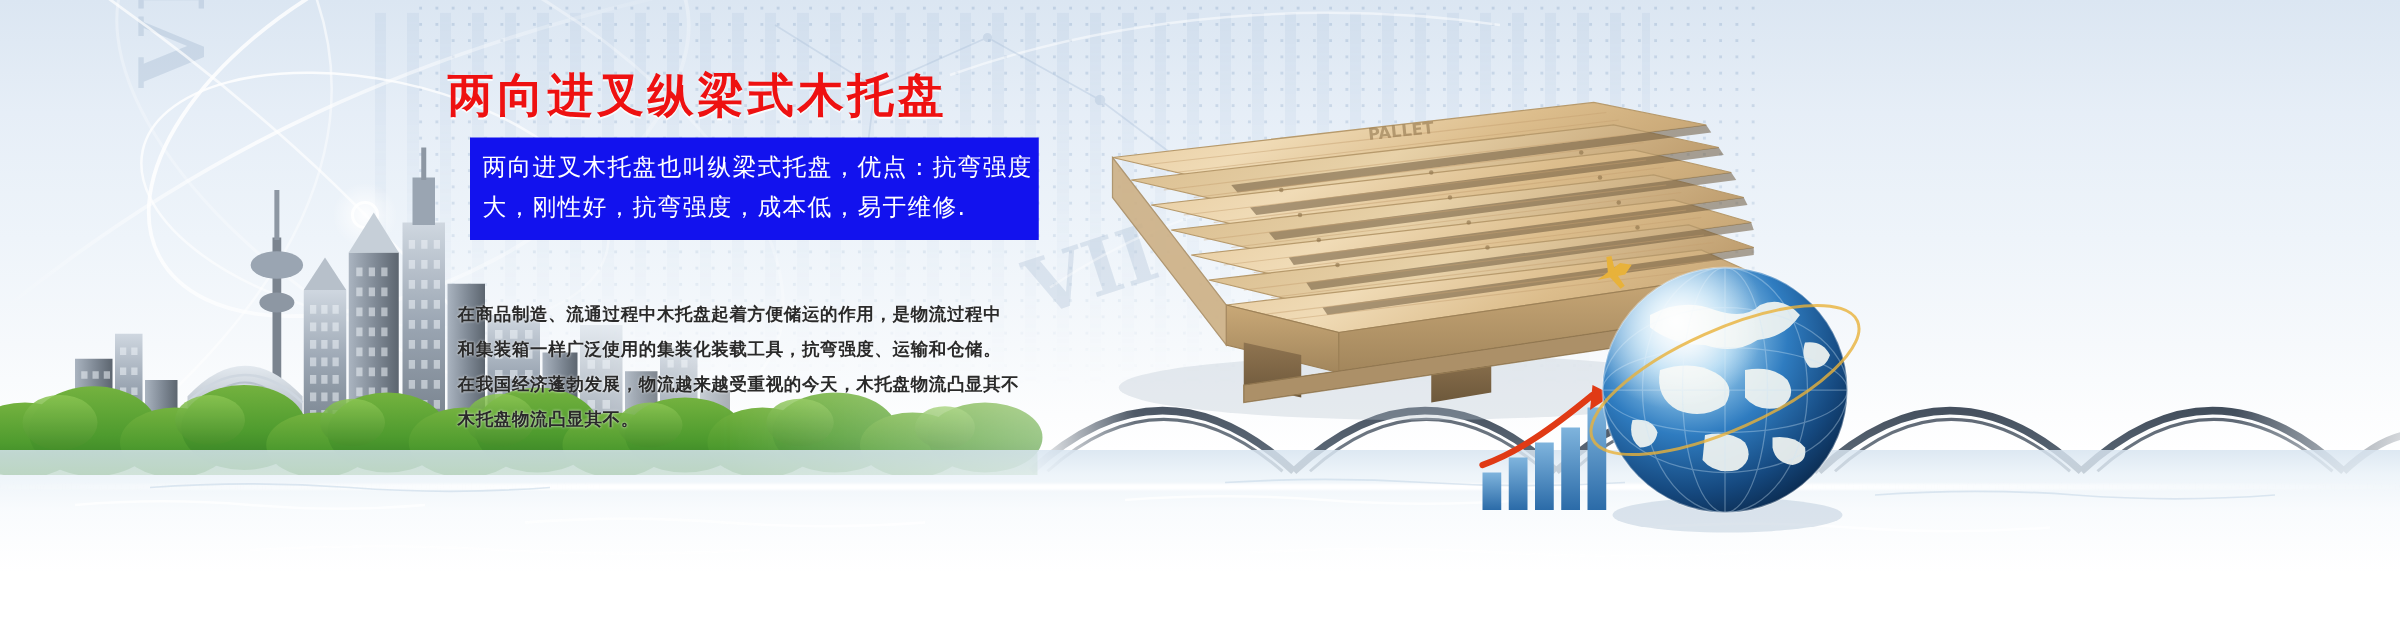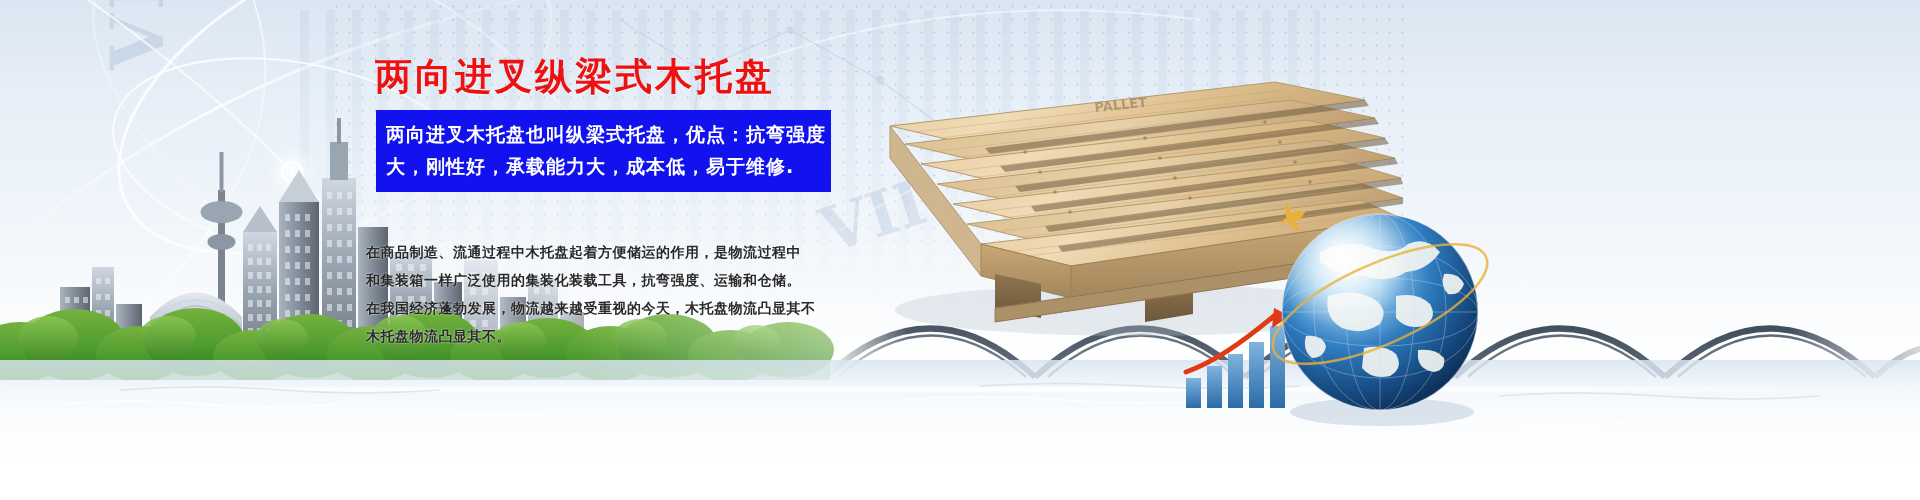--- a/index.html
+++ b/index.html
@@ -76,32 +76,32 @@
   .pallet{position:absolute;left:845px;top:60px;}
 
   
   .globe{position:absolute;left:1268px;top:200px;}
 
   
   .chart{position:absolute;left:1178px;top:300px;}
 
   
   .headline{
-    position:absolute;left:375px;top:52px;
+    position:absolute;left:358px;top:52px;
     font-family:"DejaVu Sans","Liberation Sans",sans-serif;
     font-size:37px;font-weight:700;color:#ee1111;letter-spacing:3px;
     text-shadow:0 1px 0 rgba(255,255,255,.8);
     white-space:nowrap;
   }
   .hl-box{
     position:absolute;left:376px;top:110px;width:455px;
     background:#1212ee;padding:8px 10px 10px 10px;box-sizing:border-box;
   }
   .hl-line{
-    color:#ffffff;font-size:19px;font-weight:700;line-height:32px;
+    color:#ffffff;font-size:19px;font-weight:400;line-height:32px;
     letter-spacing:1px;white-space:nowrap;
     font-family:"DejaVu Sans","Liberation Sans",sans-serif;
   }
   .para{
     position:absolute;left:366px;top:238px;width:500px;
   }
   .para-line{
     color:#2a2a2a;font-size:14px;line-height:28px;letter-spacing:.5px;
     white-space:nowrap;font-weight:700;
     font-family:"DejaVu Sans","Liberation Sans",sans-serif;
@@ -709,21 +709,21 @@
         <path d="M10,-2 L14,-14 L18,-13 L16,-2 Z"></path>
         <path d="M10,2 L14,14 L18,13 L16,2 Z"></path>
       </g>
     </g>
   </svg>
 
   <div class="headline">两向进叉纵梁式木托盘</div>
 
   <div class="hl-box">
     <div class="hl-line">两向进叉木托盘也叫纵梁式托盘，优点：抗弯强度</div>
-    <div class="hl-line">大，刚性好，承载能力大，成本低，易于维修.</div>
+    <div class="hl-line">大，刚性好，抗弯强度，成本低，易于维修.</div>
   </div>
 
   <div class="para">
     <div class="para-line">在商品制造、流通过程中木托盘起着方便储运的作用，是物流过程中</div>
     <div class="para-line">和集装箱一样广泛使用的集装化装载工具，抗弯强度、运输和仓储。</div>
     <div class="para-line">在我国经济蓬勃发展，物流越来越受重视的今天，木托盘物流凸显其不</div>
     <div class="para-line">木托盘物流凸显其不。</div>
   </div>
 
 </div>

